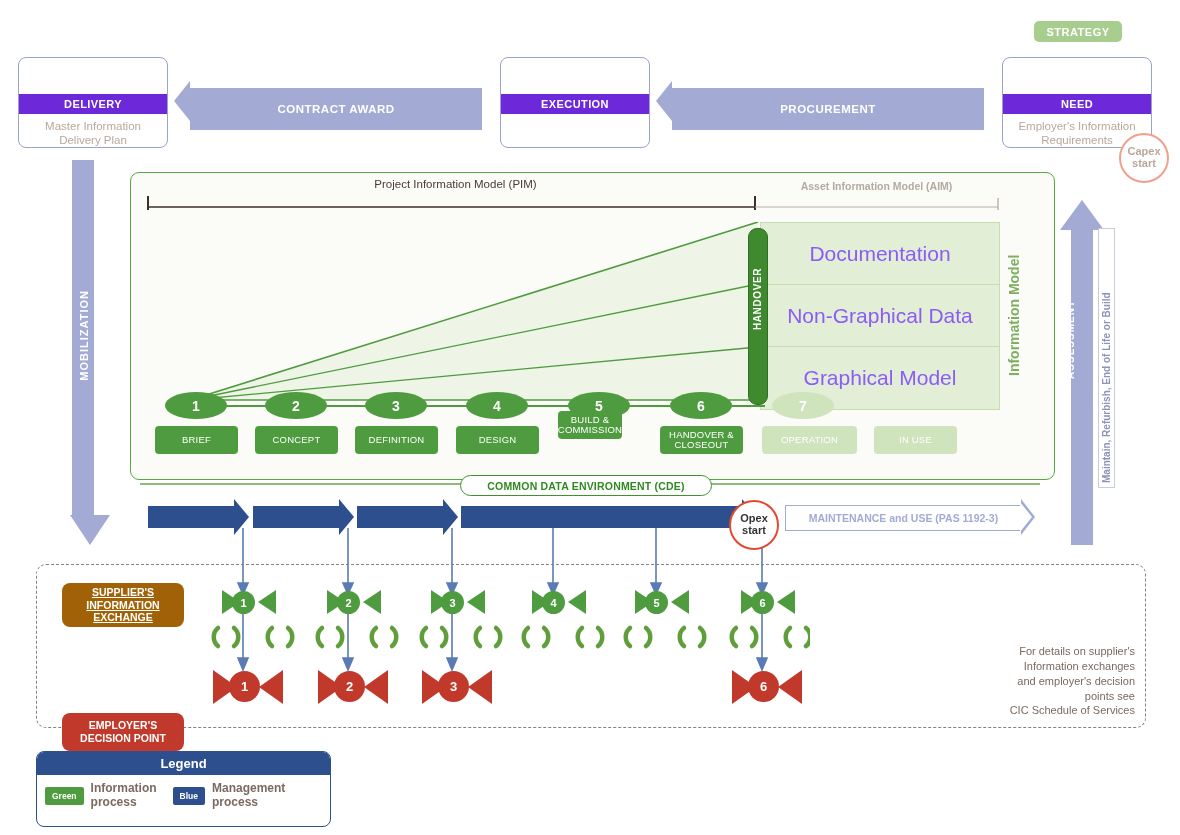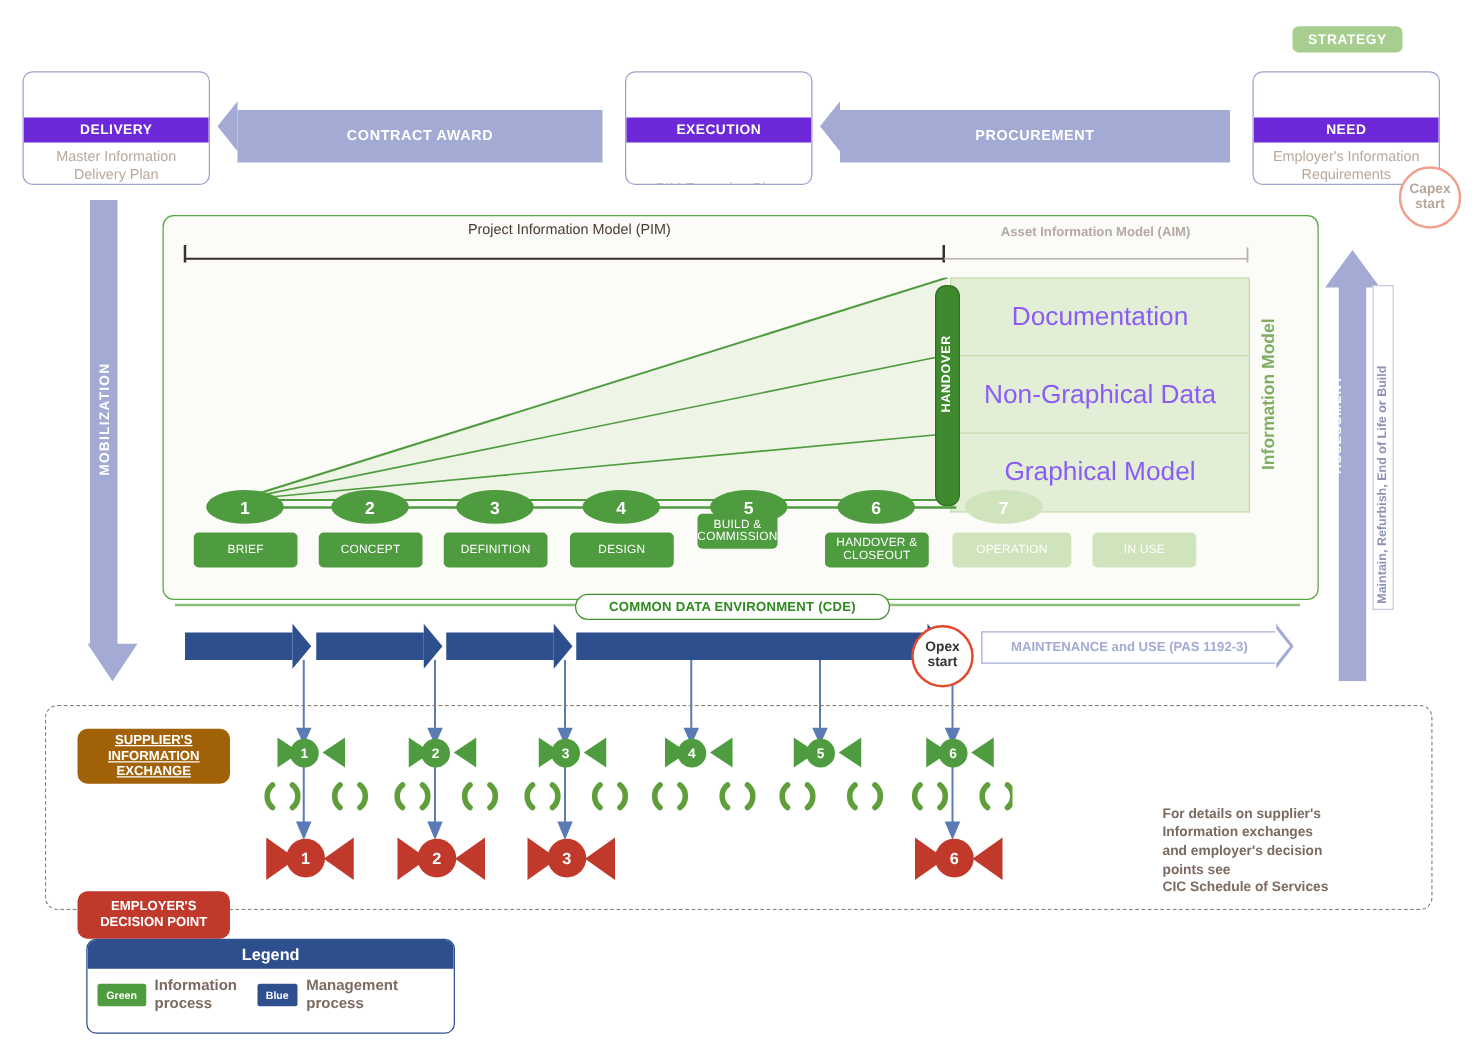--- a/index.html
+++ b/index.html
@@ -70,21 +70,21 @@
   .tagbox{border-radius:8px;color:#fff;font-weight:bold;font-size:10.5px;line-height:1.2;
        display:flex;align-items:center;justify-content:center;text-align:center;}
   .tagbox.green{background:#a16207;text-decoration:underline;}
   .tagbox.red{background:#c0392b;}
 
   .exnum{position:absolute;border-radius:50%;display:flex;align-items:center;
        justify-content:center;color:#fff;font-weight:bold;}
   .exnum.g{background:#4f9b3f;font-size:11px;}
   .exnum.r{background:#c0392b;font-size:13px;}
 
-  .note{color:#7b6a60;font-size:11px;line-height:1.35;text-align:left;font-weight:bold;}
+  .note{color:#7b6a60;font-size:11px;line-height:1.35;text-align:right;font-weight:normal;}
 
   
   .legendbox{border:1.5px solid #2d4f8e;border-radius:8px;background:#fff;overflow:hidden;}
   .legendbox .cap{background:#2d4f8e;color:#fff;font-weight:bold;font-size:13px;
        text-align:center;padding:4px 0;}
   .legendrow{display:flex;align-items:center;padding:7px 8px;gap:7px;}
   .swatch{color:#fff;font-weight:bold;font-size:8.5px;padding:4px 7px;border-radius:2px;}
   .swatch.g{background:#4f9b3f;}
   .swatch.b{background:#2d4f8e;}
   .legtext{color:#7b6a60;font-size:12px;font-weight:bold;line-height:1.15;}
@@ -307,21 +307,21 @@
 <div class="exnum r" style="left:334px;top:671px;width:31px;height:31px;">2</div>
 <div class="exnum r" style="left:438px;top:671px;width:31px;height:31px;">3</div>
 <div class="exnum r" style="left:748px;top:671px;width:31px;height:31px;">6</div>
 
 <div class="abs note" style="left:930px;top:644px;width:205px;white-space:pre-line;">For details on supplier's
 Information exchanges
 and employer's decision
 points see
 CIC Schedule of Services</div>
 
-<div class="abs legendbox" style="left:36px;top:751px;width:293px;height:74px;margin-left:33px;">
+<div class="abs legendbox" style="left:36px;top:751px;width:293px;height:74px;">
   <div class="cap">Legend</div>
   <div style="display:flex;">
     <div class="legendrow">
       <span class="swatch g">Green</span>
       <span class="legtext" style="white-space:pre-line">Information
 process</span>
     </div>
     <div class="legendrow">
       <span class="swatch b">Blue</span>
       <span class="legtext" style="white-space:pre-line">Management

